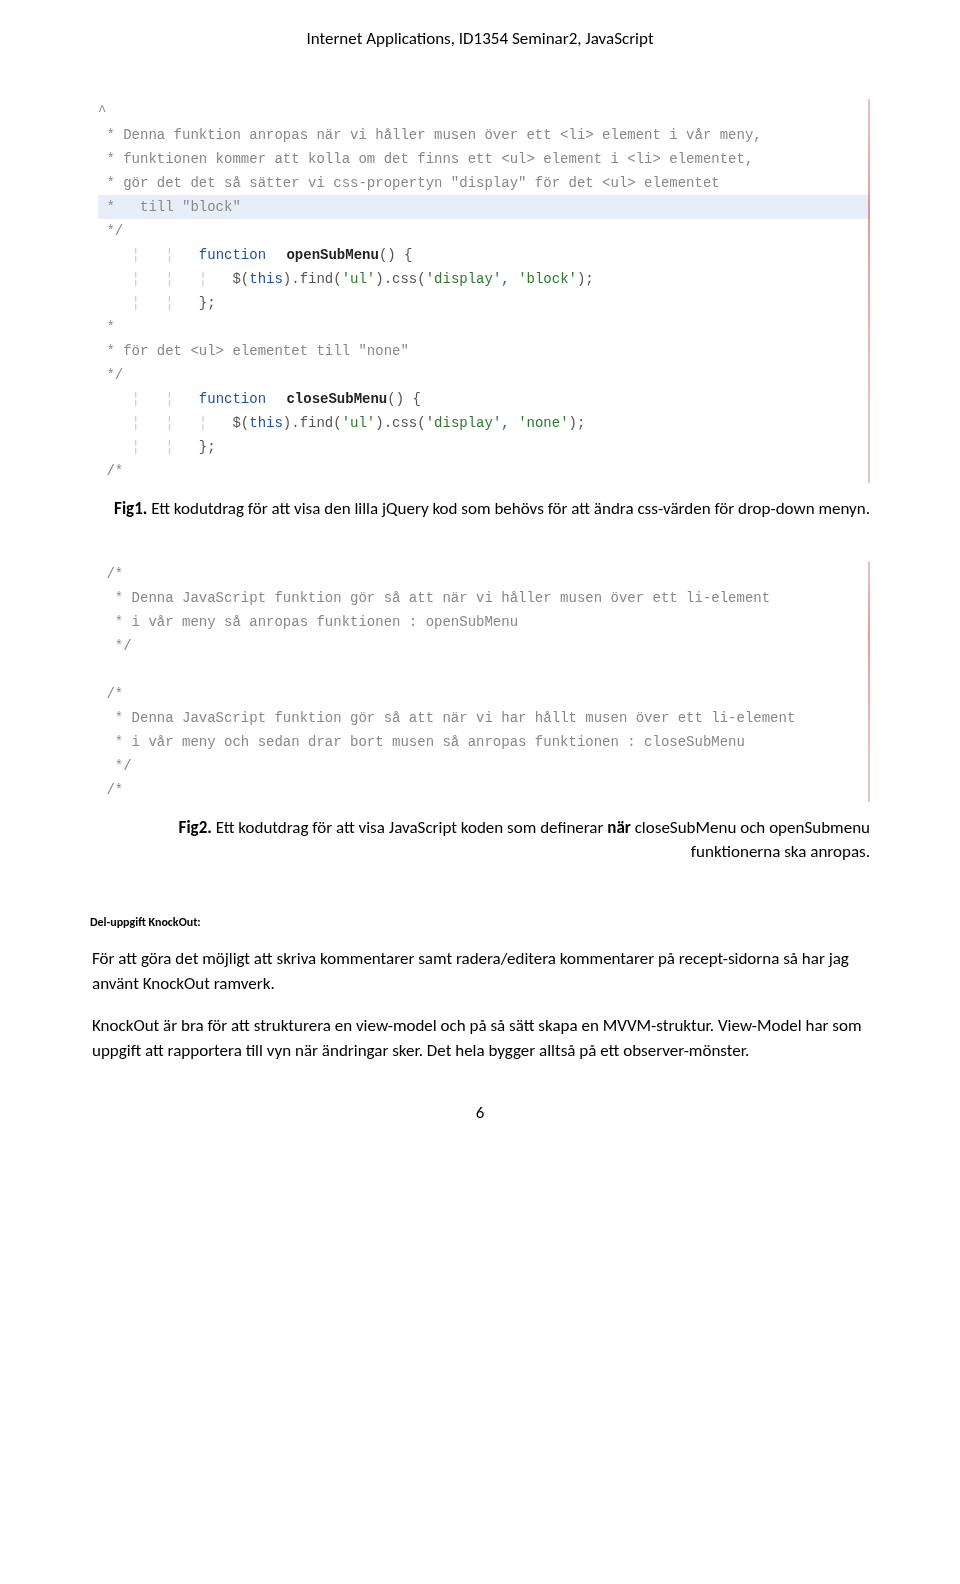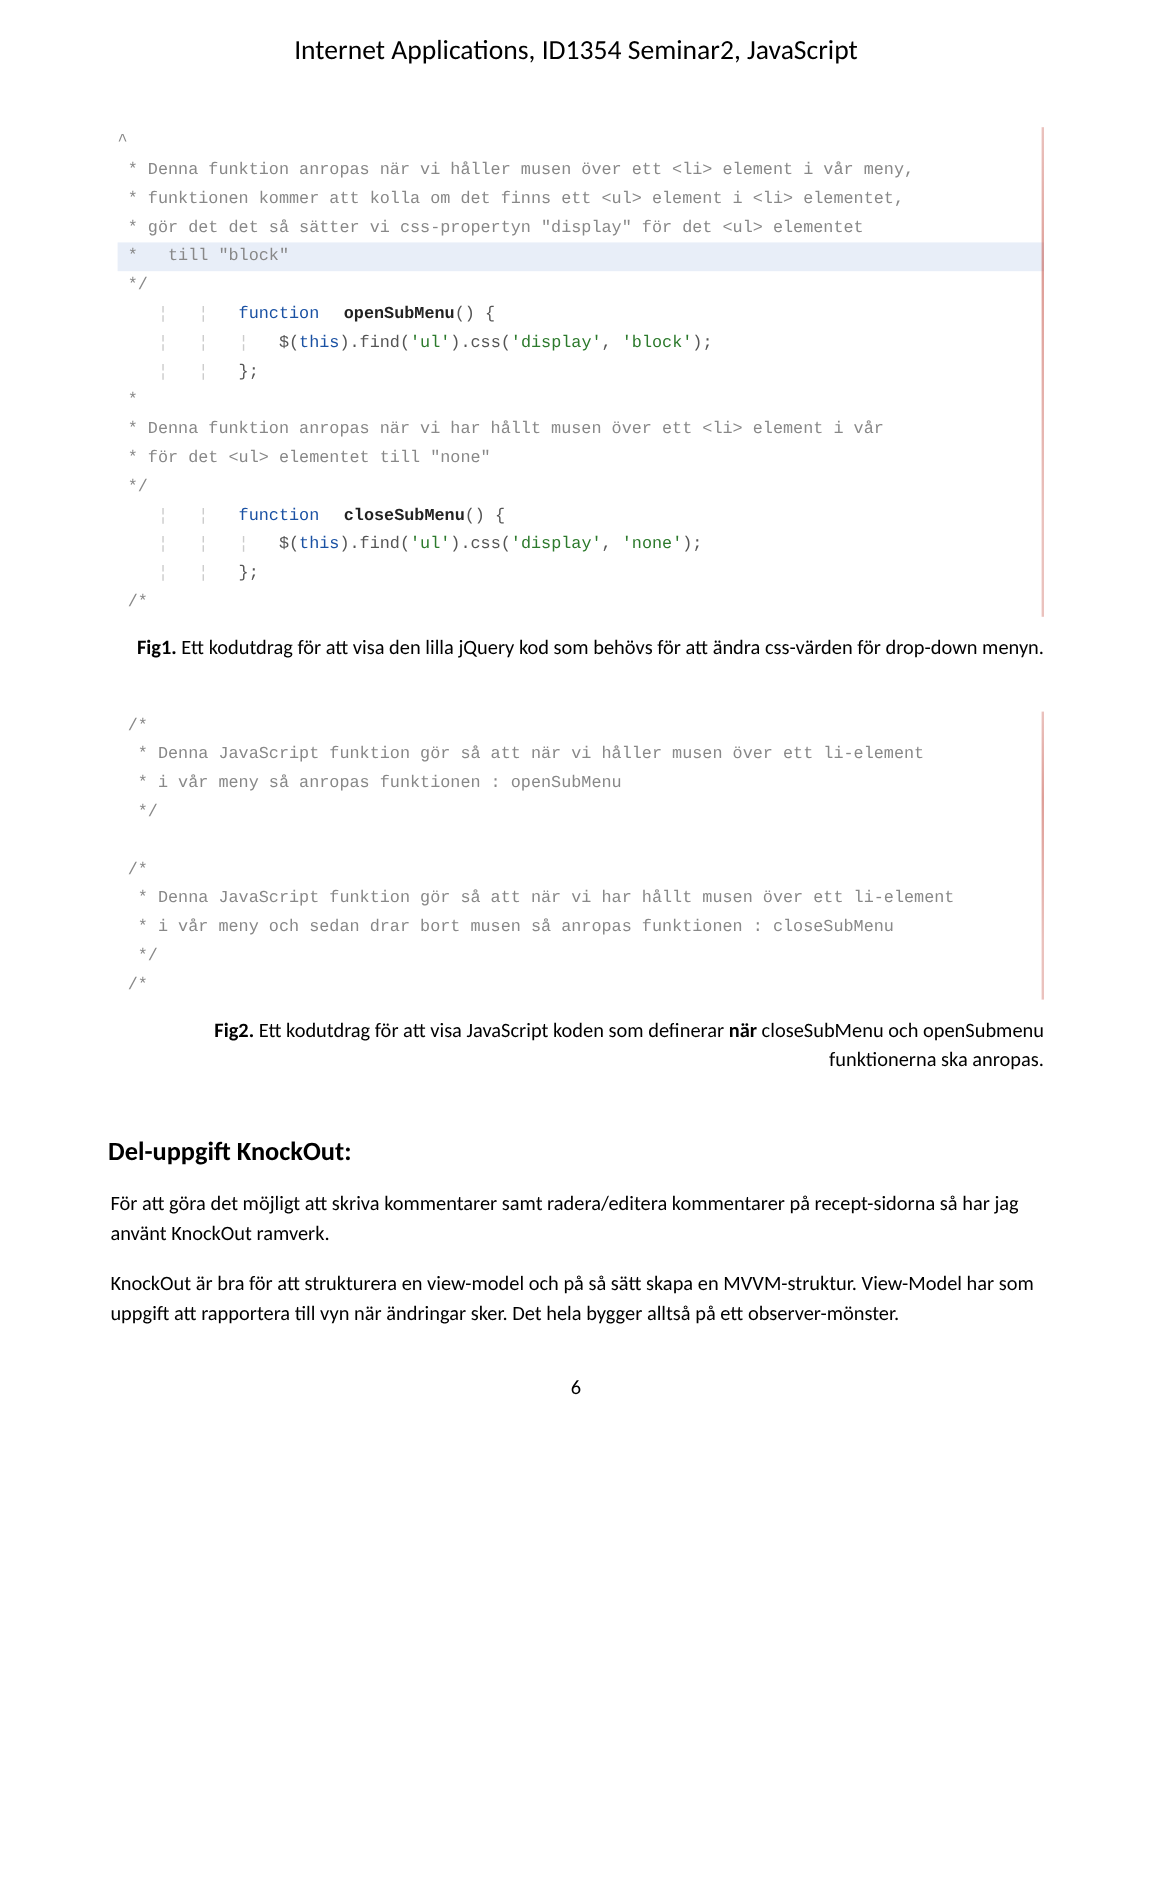--- a/index.html
+++ b/index.html
@@ -10,21 +10,21 @@
     width: 960px;
   }
   .page {
     width: 960px;
     padding: 0 90px 60px 90px;
     box-sizing: border-box;
     position: relative;
   }
   .header {
     text-align: center;
-    font-size: 23px;
+    font-size: 17px;
     padding-top: 28px;
     padding-bottom: 50px;
   }
   .codebox {
     border-bottom: none;
     margin: 0;
     font-family: "Courier New", monospace;
     font-size: 14px;
     line-height: 24px;
     color: #888;
@@ -58,21 +58,21 @@
 
   .caption {
     font-size: 17px;
     line-height: 1.45;
     margin: 14px 0 40px 0;
     text-align: right;
   }
   .caption .b { font-weight: bold; }
 
   .section-title {
-    font-size: 22px;
+    font-size: 12px;
     font-weight: bold;
     margin: 50px 0 18px 0;
   }
   .paragraph {
     font-size: 17px;
     line-height: 1.45;
     margin: 0 0 18px 2px;
   }
 
   .pagenum {
@@ -96,21 +96,20 @@
     <div class="line plain"> * Denna funktion anropas när vi håller musen över ett &lt;li&gt; element i vår meny,</div>
     <div class="line plain"> * funktionen kommer att kolla om det finns ett &lt;ul&gt; element i &lt;li&gt; elementet,</div>
     <div class="line plain"> * gör det det så sätter vi css-propertyn "display" för det &lt;ul&gt; elementet</div>
     <div class="line plain highlight"> *   till "block"</div>
     <div class="line plain"> */</div>
     <div class="line"><span class="guides">    ¦   ¦   </span><span class="kw">function</span> <span class="fn">openSubMenu</span><span class="dark">() {</span></div>
     <div class="line"><span class="guides">    ¦   ¦   ¦   </span><span class="dark">$(</span><span class="kw">this</span><span class="dark">).find(</span><span class="str">'ul'</span><span class="dark">).css(</span><span class="str">'display'</span><span class="dark">, </span><span class="str">'block'</span><span class="dark">);</span></div>
     <div class="line"><span class="guides">    ¦   ¦   </span><span class="dark">};</span></div>
 
     <div class="line plain"> *</div>
-    <div class="line plain"> * Denna funktion anropas när vi har hållt musen över ett &lt;li&gt; element i vår</div>
     <div class="line plain"> * för det &lt;ul&gt; elementet till "none"</div>
     <div class="line plain"> */</div>
     <div class="line"><span class="guides">    ¦   ¦   </span><span class="kw">function</span> <span class="fn">closeSubMenu</span><span class="dark">() {</span></div>
     <div class="line"><span class="guides">    ¦   ¦   ¦   </span><span class="dark">$(</span><span class="kw">this</span><span class="dark">).find(</span><span class="str">'ul'</span><span class="dark">).css(</span><span class="str">'display'</span><span class="dark">, </span><span class="str">'none'</span><span class="dark">);</span></div>
     <div class="line"><span class="guides">    ¦   ¦   </span><span class="dark">};</span></div>
     <div class="line plain"> /*</div>
   </div>
 
   <div class="caption">
     <span class="b">Fig1.</span><span> Ett kodutdrag för att visa den lilla jQuery kod som behövs för att ändra css-värden för drop-down menyn.</span>

